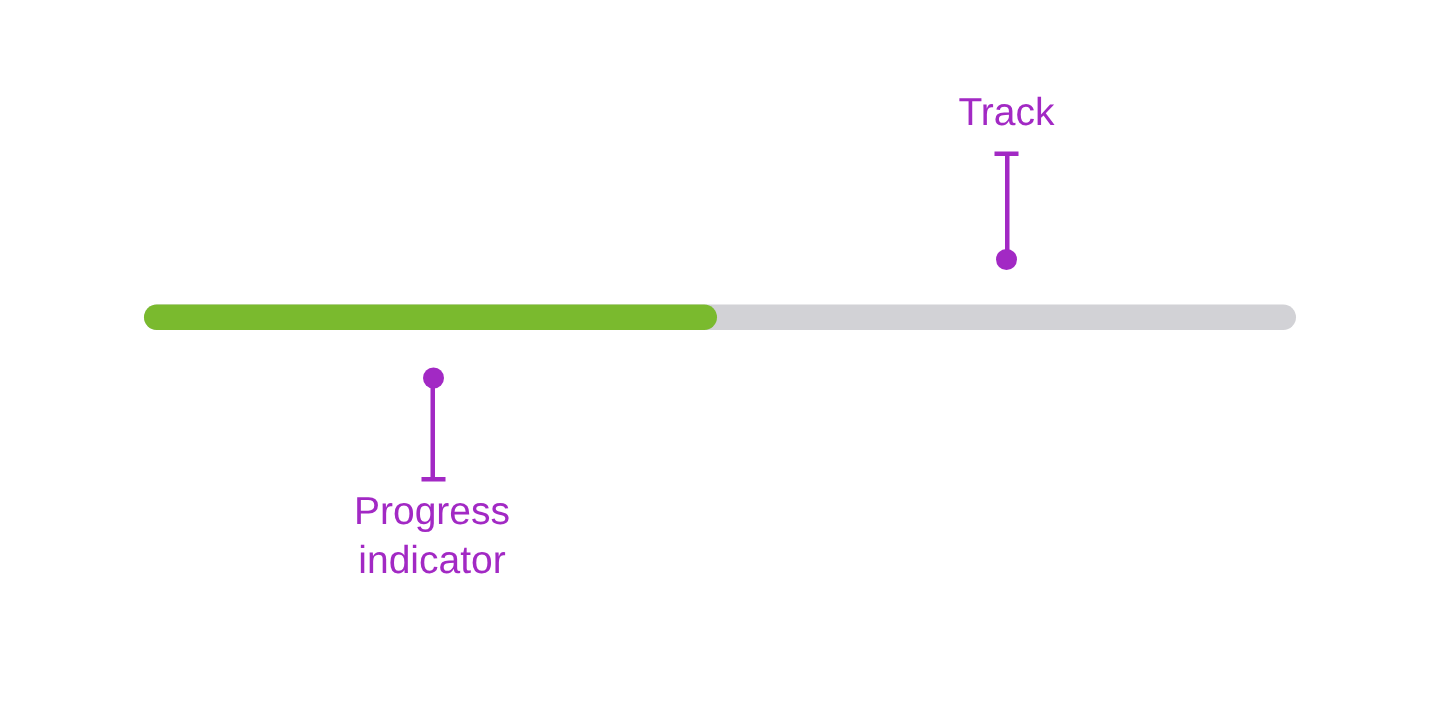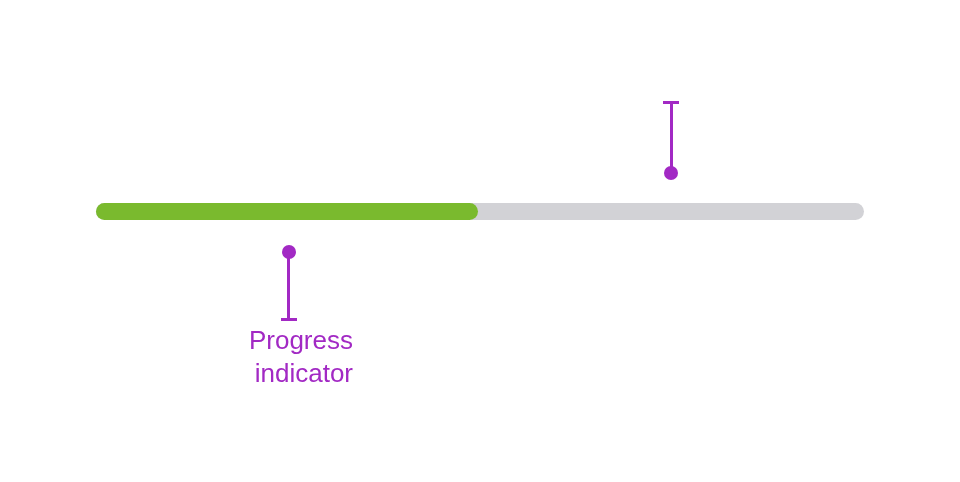--- a/index.html
+++ b/index.html
@@ -49,21 +49,21 @@
 
   .annotation-label {
     position: absolute;
     color: var(--annotation-purple);
     font-size: 26px;
     line-height: 33px;
     text-align: center;
     transform: translateX(-50%);
     white-space: nowrap;
   }
-  .annotation-label.wrap { white-space: normal; width: 130px; text-align: right; }
+  .annotation-label.wrap { white-space: normal; width: 130px; }
 
   
   .track-label     { left: 671px; top: 58px; }
   .track-crossbar  { left: 663px; top: 101px; }
   .track-line      { left: 670px; top: 103px; height: 65px; }
   .track-dot       { left: 664px; top: 166px; }
 
   
   .progress-dot      { left: 282px; top: 245px; }
   .progress-line     { left: 287px; top: 257px; height: 62px; }
@@ -72,20 +72,21 @@
 </style>
 </head>
 <body>
 
 <div class="canvas">
 
   <div class="track">
     <div class="fill" style="width: 49.7%;"></div>
   </div>
 
+  <div class="annotation-label track-label">Track</div>
   <div class="pin-part pin-crossbar track-crossbar"></div>
   <div class="pin-part pin-line track-line"></div>
   <div class="pin-part pin-dot track-dot"></div>
 
   <div class="pin-part pin-dot progress-dot"></div>
   <div class="pin-part pin-line progress-line"></div>
   <div class="pin-part pin-crossbar progress-crossbar"></div>
   <div class="annotation-label wrap progress-label">Progress indicator</div>
 
 </div>

